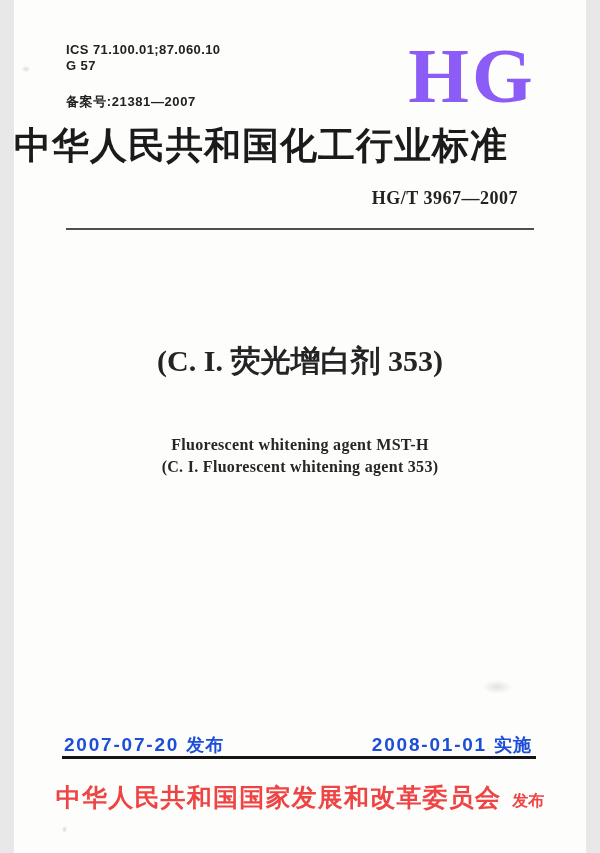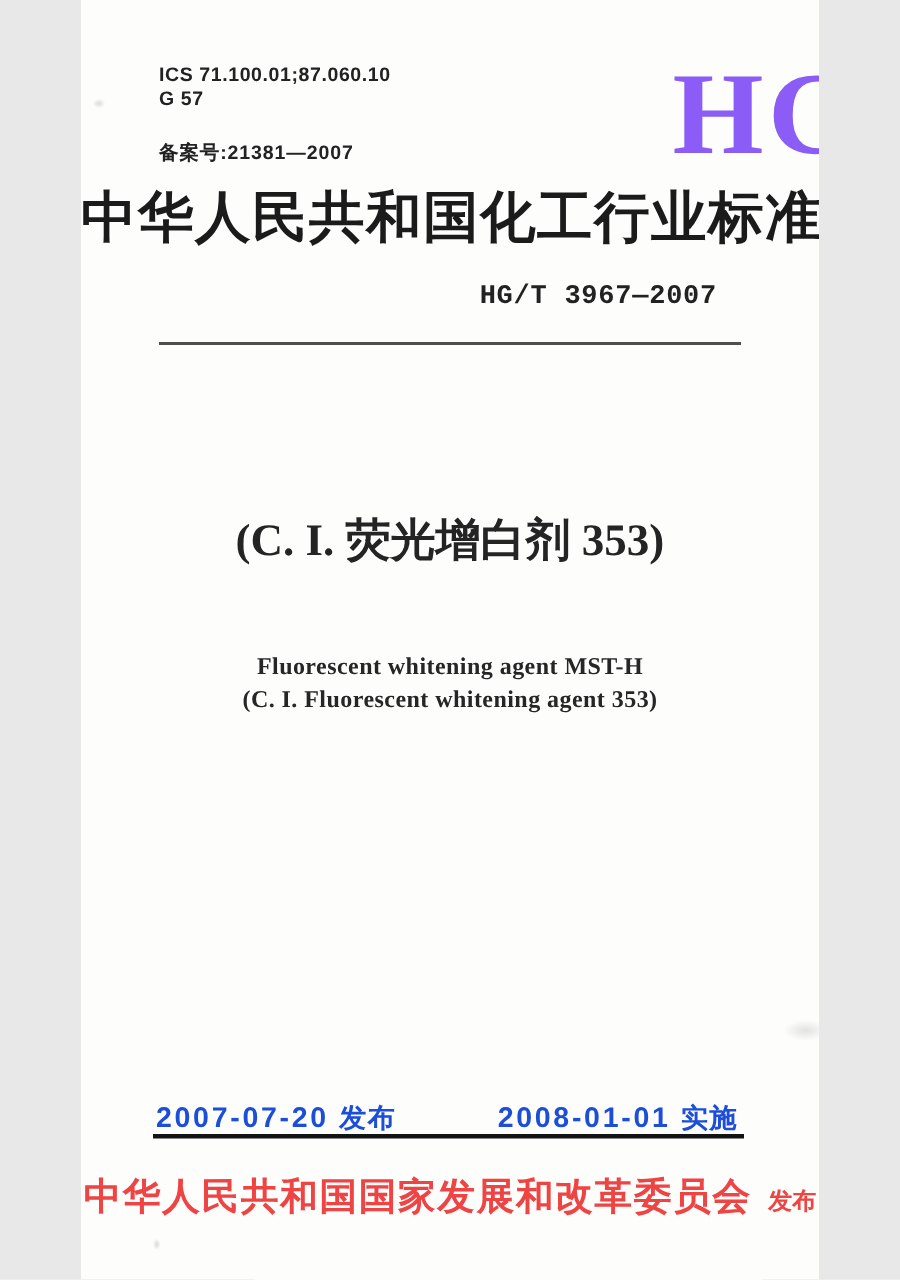--- a/index.html
+++ b/index.html
@@ -1,18 +1,18 @@
 <!DOCTYPE html>
 <html><head>
 <meta charset="utf-8">
 <style>
   html, body { margin: 0; padding: 0; background: #e8e8e8; }
   .page {
     position: relative;
-    width: 492px;
+    width: 572px;
     height: 853px;
     margin: 0 auto;
     background: #fdfdfc;
     color: #1e1e1e;
     font-family: "Liberation Serif", serif;
     overflow: hidden;
     box-sizing: border-box;
   }
 
   
@@ -43,34 +43,34 @@
     letter-spacing: 3px;
     color: #8b5cf6;
   }
 
   
   .category-title {
     position: absolute;
     left: 0;
     right: 0;
     top: 124px;
-    text-align: right;
+    text-align: left;
     font-weight: bold;
     font-size: 37px;
     line-height: 44px;
     letter-spacing: 1px;
     white-space: nowrap;
     color: #1b1b1b;
   }
 
   .standard-number {
     position: absolute;
     right: 68px;
     top: 188px;
-    font-family: Liberation Mono, monospace;
+    font-family: Liberation Serif, serif;
     font-weight: bold;
     font-size: 18px;
     letter-spacing: 0.5px;
     color: #222;
   }
 
   .rule-top {
     position: absolute;
     left: 52px;
     right: 52px;

